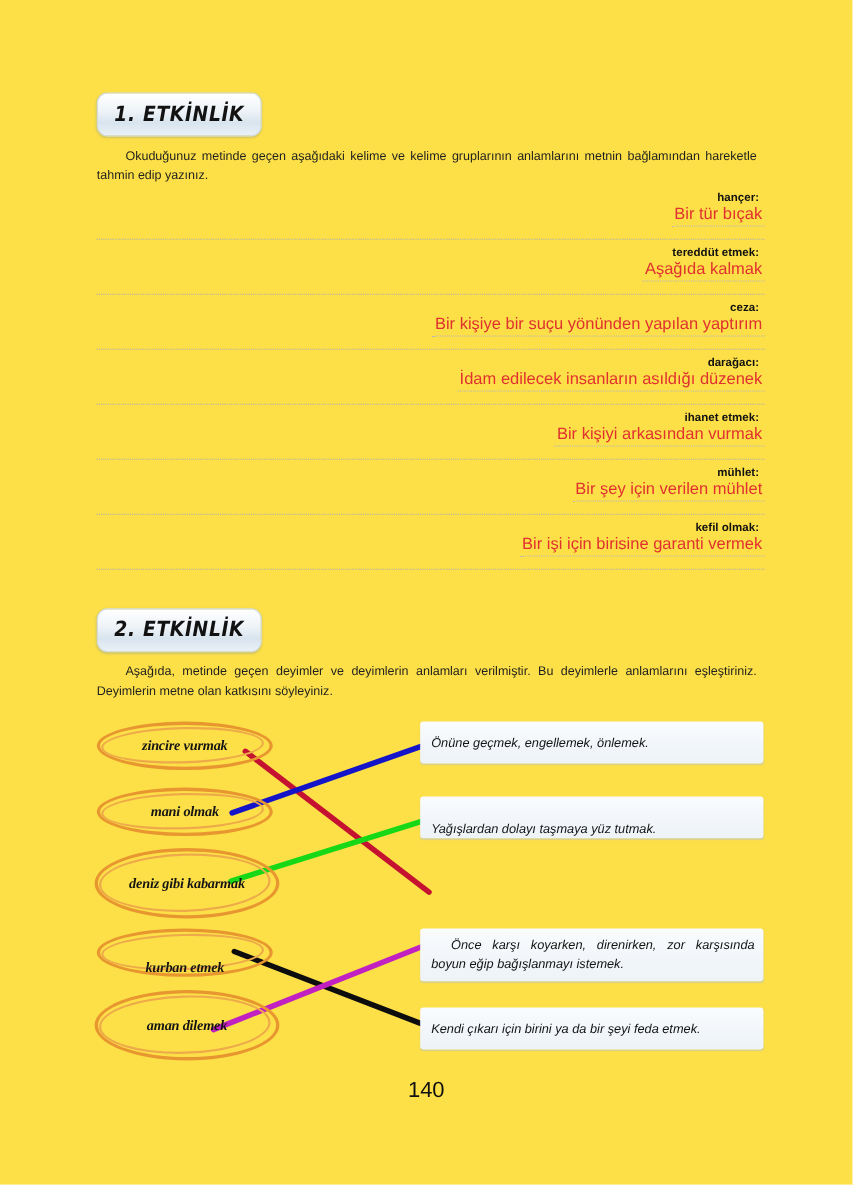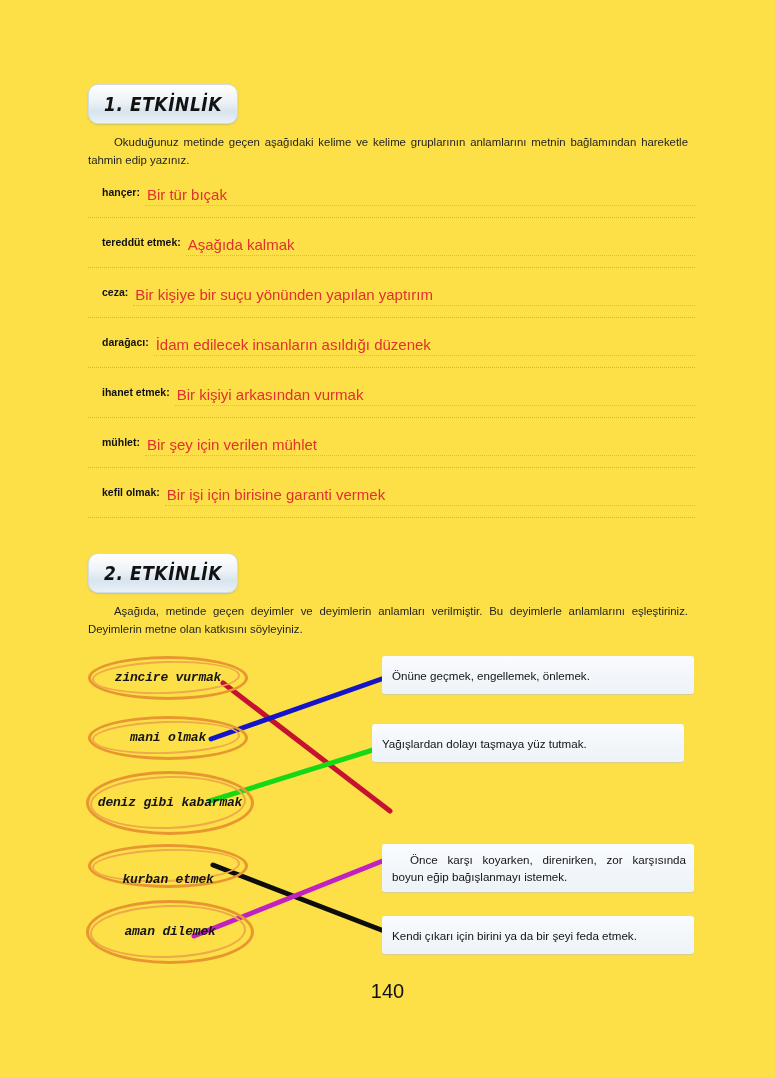--- a/index.html
+++ b/index.html
@@ -70,21 +70,22 @@
   .row {
     position: relative;
     height: 50px;
   }
   .row .inner {
     position: absolute;
     left: 14px;
     right: 0;
     bottom: 12px;
     display: flex;
-    align-items: flex-start;
+    align-items: flex-end;
+    flex-direction: column;
   }
   .row .term {
     font-size: 10.5px;
     font-weight: bold;
     color: #111111;
     white-space: nowrap;
     flex: 0 0 auto;
     padding-right: 5px;
   }
   .row .answer {
@@ -124,21 +125,21 @@
 
   .bubble {
     position: absolute;
     display: flex;
     align-items: center;
     justify-content: center;
     text-align: center;
     z-index: 3;
   }
   .bubble .btxt {
-    font-family: Liberation Mono, monospace;
+    font-family: Liberation Serif, serif;
     font-size: 13px;
     font-style: italic;
     font-weight: bold;
     color: #141414;
     line-height: 16px;
     position: relative;
     z-index: 4;
     letter-spacing: -0.2px;
   }
   .bubble .ring, .bubble .ring2 {
@@ -157,20 +158,21 @@
   }
 
   .ansbox {
     position: absolute;
     background: linear-gradient(180deg, #fafcfe 0%, #f2f6fa 55%, #eef3f8 100%);
     border-radius: 3px;
     box-shadow: 0 1px 1px rgba(180,195,210,0.55);
     display: flex;
     align-items: center;
     z-index: 3;
+    font-style: italic;
   }
   .ansbox .atxt {
     font-size: 11.6px;
     line-height: 17px;
     color: #131313;
     padding: 0 8px 0 10px;
     text-align: justify;
   }
   .ansbox.two .atxt { text-indent: 18px; }
 
@@ -300,21 +302,21 @@
     <div class="bubble" style="left:6px; top:252px; width:168px; height:64px;">
       <span class="ring"></span>
       <span class="ring2"></span>
       <span class="btxt">aman dilemek</span>
     </div>
 
     <div class="ansbox" style="left:302px; top:8px; width:312px; height:38px;">
       <span class="atxt">Önüne geçmek, engellemek, önlemek.</span>
     </div>
 
-    <div class="ansbox" style="left:292px; top:76px; width:312px; height:38px;">
+    <div class="ansbox" style="left:302px; top:76px; width:312px; height:38px;align-items:flex-end;">
       <span class="atxt">Yağışlardan dolayı taşmaya yüz tutmak.</span>
     </div>
 
 
     <div class="ansbox two" style="left:302px; top:196px; width:312px; height:48px;justify-content:flex-end;">
       <span class="atxt">Önce karşı koyarken, direnirken, zor karşısında boyun eğip bağışlanmayı istemek.</span>
     </div>
 
     <div class="ansbox" style="left:302px; top:268px; width:312px; height:38px;">
       <span class="atxt">Kendi çıkarı için birini ya da bir şeyi feda etmek.</span>

